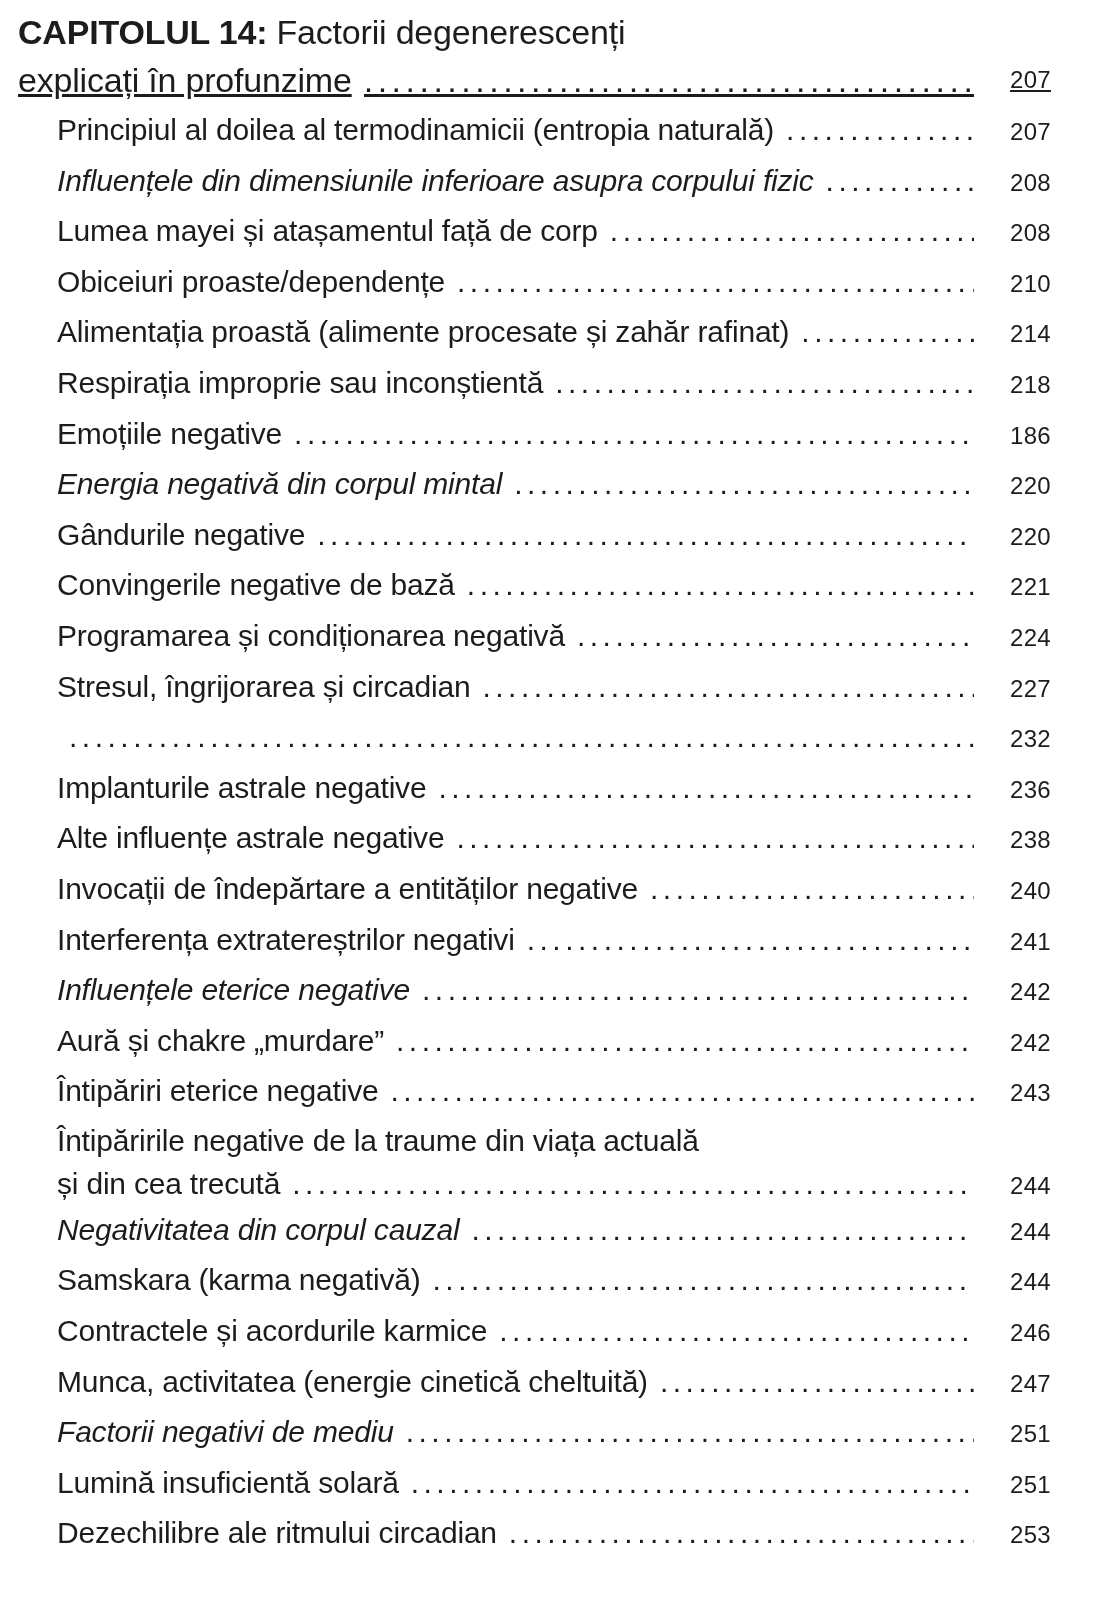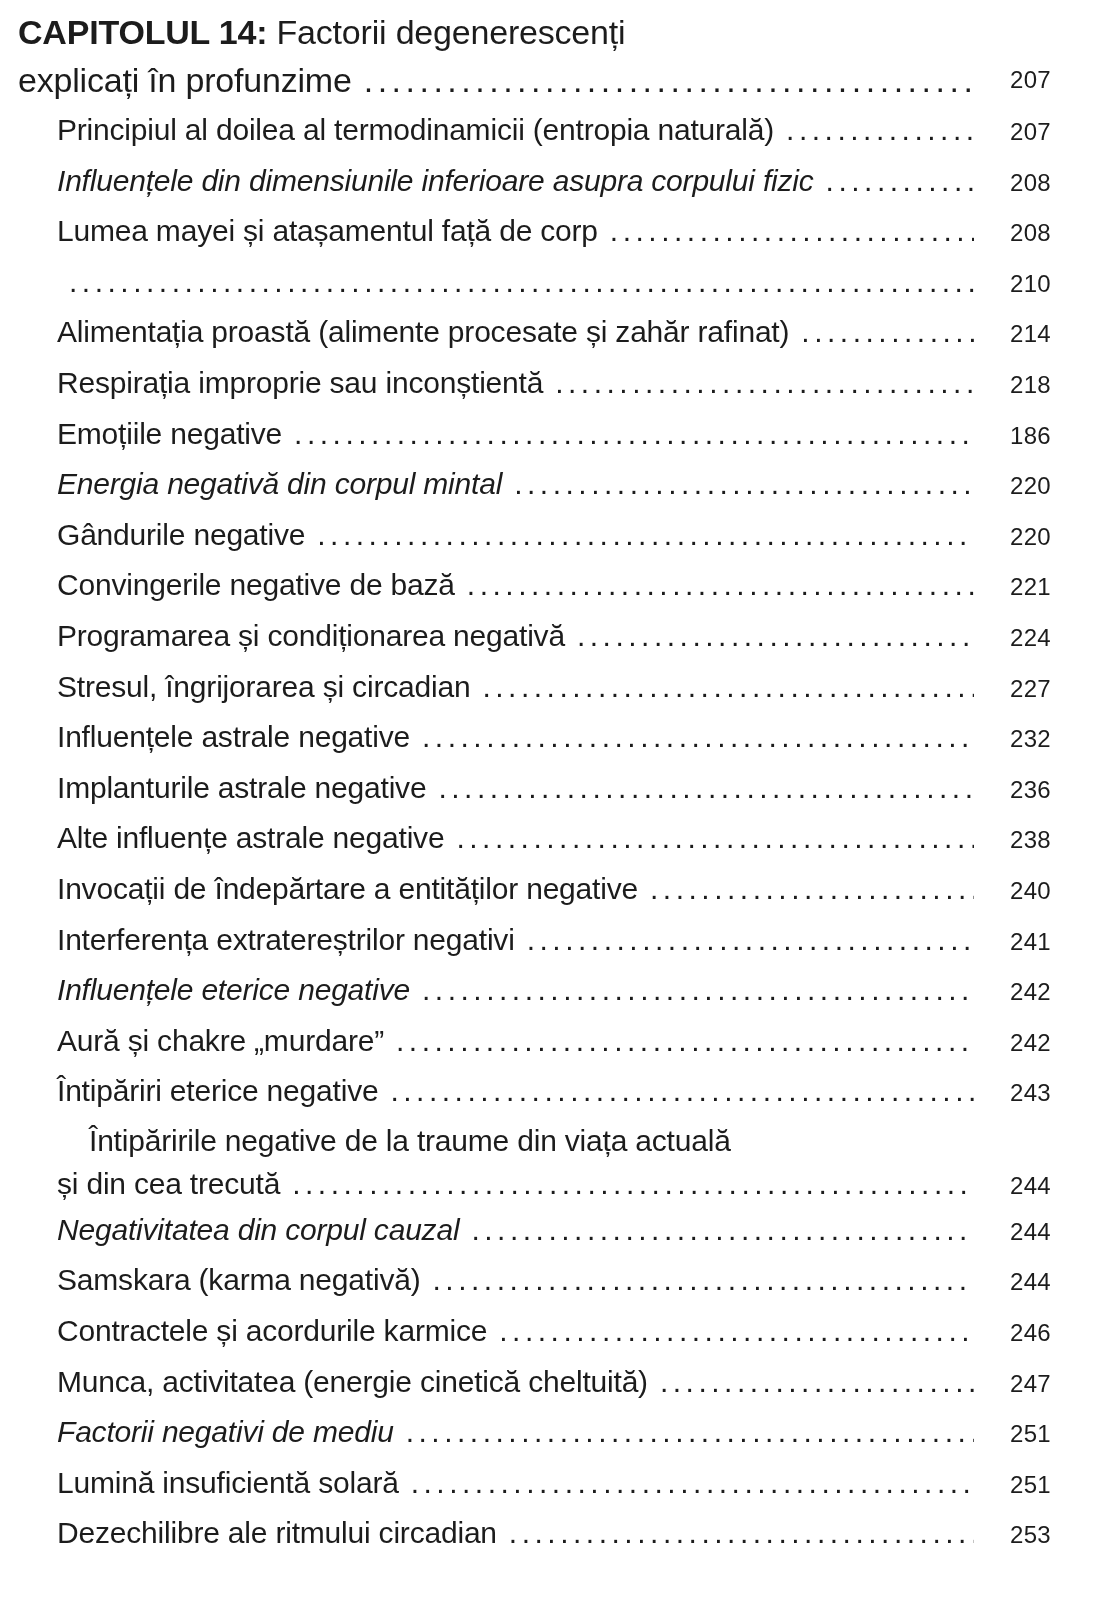--- a/index.html
+++ b/index.html
@@ -29,36 +29,37 @@
     white-space: nowrap;
   }
   .chapter-label { font-weight: 700; }
   .chapter-rest  { font-weight: 400; }
   .chapter-line2 {
     display: flex;
     align-items: flex-end;
     font-size: 34px;
     line-height: 48px;
     letter-spacing: -0.2px;
+    text-decoration: underline;
   }
   
   .entries { margin-left: 39px; margin-top: 2px; }
   .row {
     display: flex;
     align-items: baseline;
     line-height: 48.6px;
     font-size: 30px;
   }
   .row .label {
     white-space: nowrap;
     letter-spacing: -0.2px;
   }
   .row.italic .label { font-style: italic; }
   .row.gap { margin-top: 0; }
-  .row.wrap-first { line-height: 46px; margin-left: 32px; }
+  .row.wrap-first { line-height: 46px; }
   .row.cont { line-height: 40px; }
   
   .leader {
     flex: 1;
     overflow: hidden;
     white-space: nowrap;
     text-align: right;
     margin: 0 13px 0 12px;
     min-width: 0;
   }
@@ -106,20 +107,21 @@
       <span class="pagenum">208</span>
     </div>
 
     <div class="row">
       <span class="label">Lumea mayei și atașamentul față de corp</span>
       <span class="leader"></span>
       <span class="pagenum">208</span>
     </div>
 
     <div class="row">
+      <span class="label">Obiceiuri proaste/dependențe</span>
       <span class="leader"></span>
       <span class="pagenum">210</span>
     </div>
 
     <div class="row">
       <span class="label">Alimentația proastă (alimente procesate și zahăr rafinat)</span>
       <span class="leader"></span>
       <span class="pagenum">214</span>
     </div>
 
@@ -160,21 +162,20 @@
     </div>
 
 
     <div class="row">
       <span class="label">Stresul, îngrijorarea și circadian</span>
       <span class="leader"></span>
       <span class="pagenum">227</span>
     </div>
 
     <div class="row">
-      <span class="label">Influențele astrale negative</span>
       <span class="leader"></span>
       <span class="pagenum">232</span>
     </div>
 
     <div class="row">
       <span class="label">Implanturile astrale negative</span>
       <span class="leader"></span>
       <span class="pagenum">236</span>
     </div>
 

